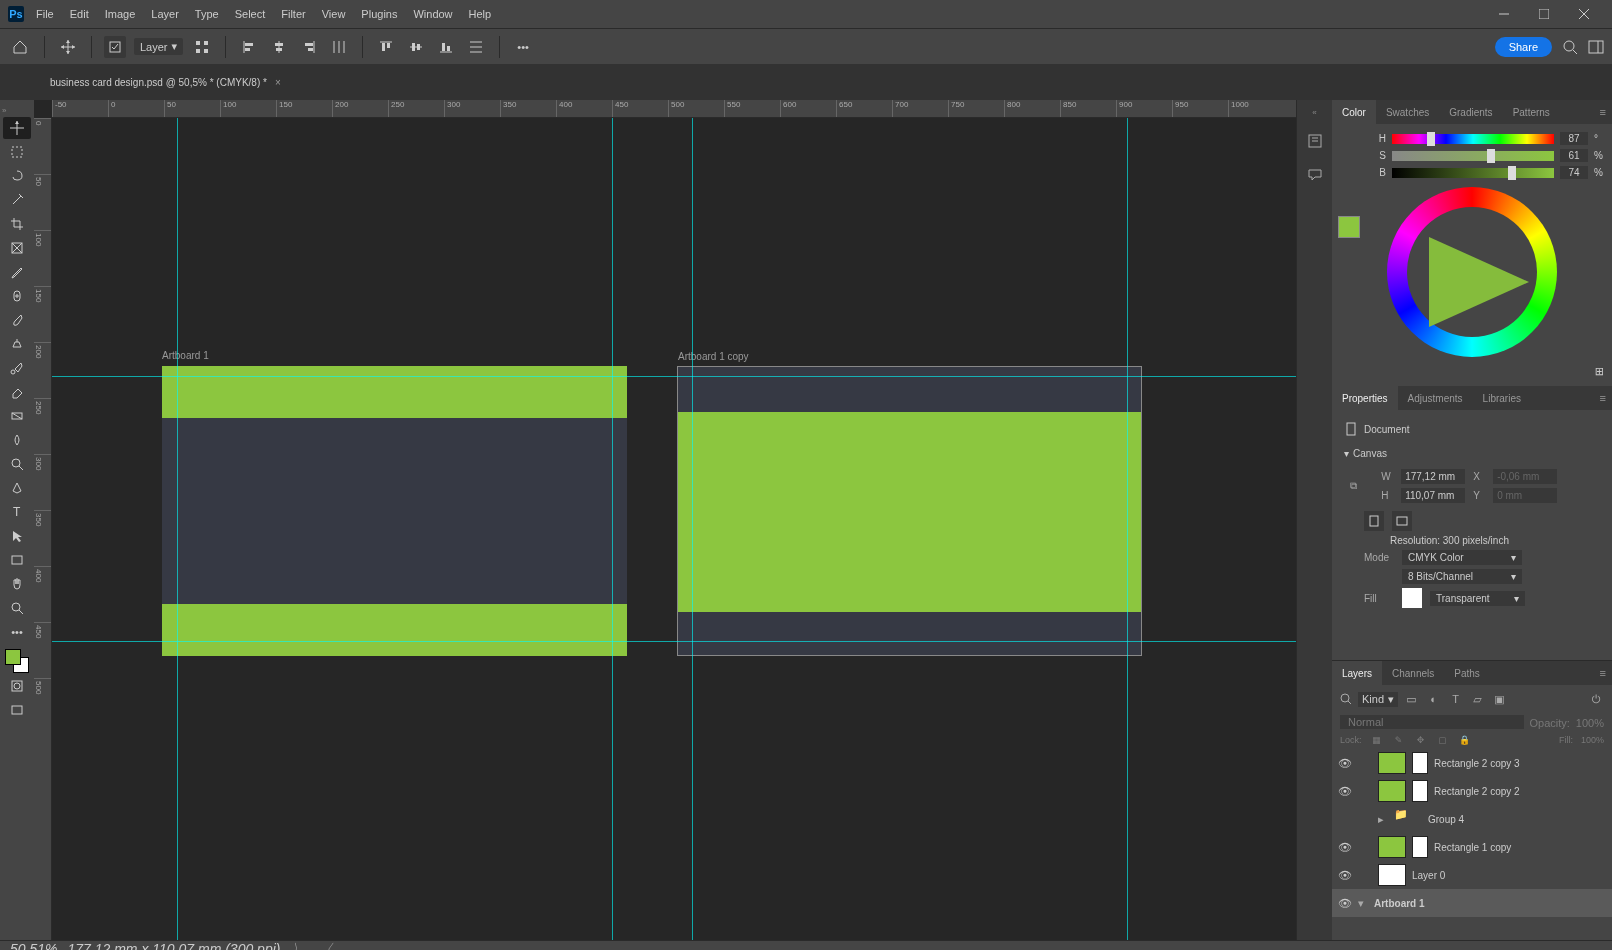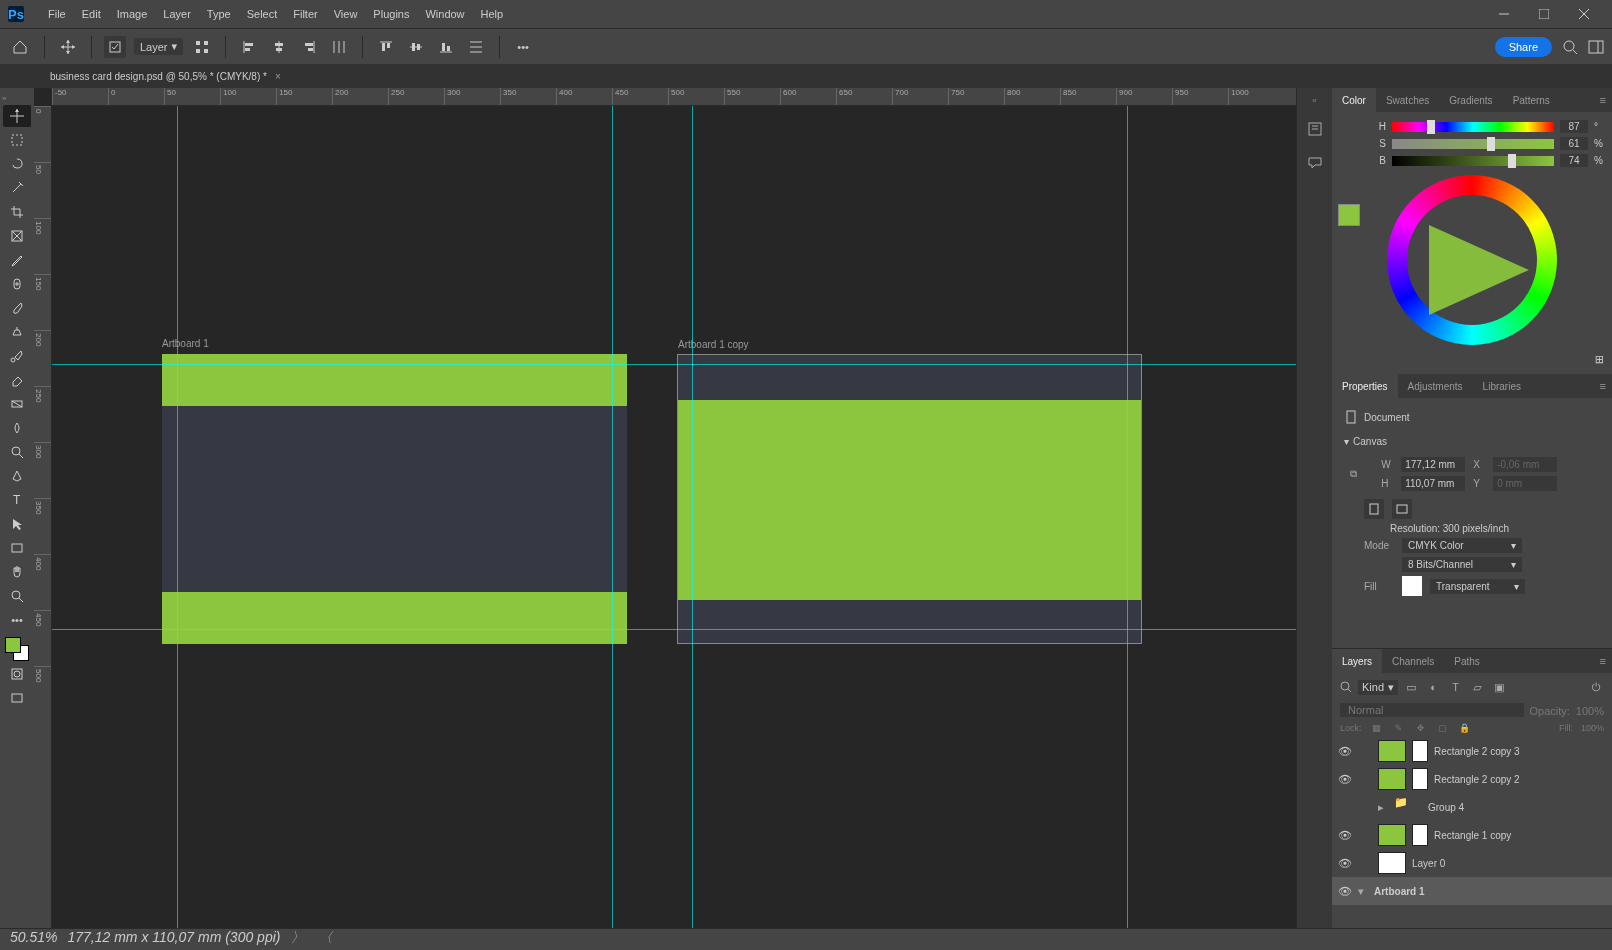--- a/index.html
+++ b/index.html
@@ -1,36 +1,36 @@
 <!DOCTYPE html>
 <html><head>
 <meta charset="utf-8">
 <style>
 * { margin: 0; padding: 0; box-sizing: border-box; font-family: "Segoe UI", Tahoma, sans-serif; }
 html, body { width: 1612px; height: 950px; background: #323232; color: #ccc; overflow: hidden; font-size: 11px; }
 
 
 .menubar { height: 28px; background: #454545; display: flex; align-items: center; padding: 0 8px; }
-.menubar .logo { width: 16px; height: 16px; background: #001e36; color: #31a8ff; display: flex; align-items: center; justify-content: center; font-size: 13px; font-weight: bold; margin-right: 16px; border-radius: 2px; }
+.menubar .logo { width: 16px; height: 16px; background: #001e36; color: #31a8ff; display: flex; align-items: center; justify-content: center; font-size: 11px; font-weight: bold; margin-right: 4px; border-radius: 2px; }
 .menubar .menu-item { padding: 0 8px; cursor: pointer; }
 .menubar .spacer { flex: 1; }
 .menubar .win-btn { width: 40px; height: 28px; display: flex; align-items: center; justify-content: center; cursor: pointer; }
 
 
 .optionsbar { height: 36px; background: #454545; border-top: 1px solid #2a2a2a; display: flex; align-items: center; padding: 0 8px; gap: 8px; }
 .optionsbar .home-icon { width: 24px; height: 24px; display: flex; align-items: center; justify-content: center; cursor: pointer; }
 .optionsbar .sep { width: 1px; height: 22px; background: #2a2a2a; margin: 0 4px; }
 .optionsbar .opt-btn { width: 22px; height: 22px; display: flex; align-items: center; justify-content: center; cursor: pointer; background: #383838; border-radius: 2px; }
 .optionsbar .opt-btn.plain { background: transparent; }
 .optionsbar .layer-select { display: flex; align-items: center; background: #383838; border-radius: 2px; padding: 2px 6px; gap: 4px; cursor: pointer; }
 .optionsbar .right { margin-left: auto; display: flex; gap: 10px; align-items: center; }
 .share-btn { background: #1473e6; color: #fff; padding: 4px 14px; border-radius: 14px; cursor: pointer; }
 
 
-.tabrow { height: 24px; background: #323232; display: flex; align-items: center; padding-left: 40px; }
+.tabrow { height: 36px; background: #323232; display: flex; align-items: center; padding-left: 40px; }
 .doc-tab { background: #323232; padding: 0 10px; height: 24px; display: flex; align-items: center; gap: 8px; font-size: 10px; color: #ccc; }
 .doc-tab .close { cursor: pointer; color: #999; }
 
 
 .main { display: flex; height: calc(950px - 28px - 36px - 24px - 22px); }
 
 
 .toolbar { width: 34px; background: #454545; display: flex; flex-direction: column; align-items: center; padding-top: 6px; gap: 2px; }
 .toolbar .tool { width: 28px; height: 22px; display: flex; align-items: center; justify-content: center; cursor: pointer; border-radius: 2px; position: relative; }
 .toolbar .tool.active { background: #1f1f1f; }

